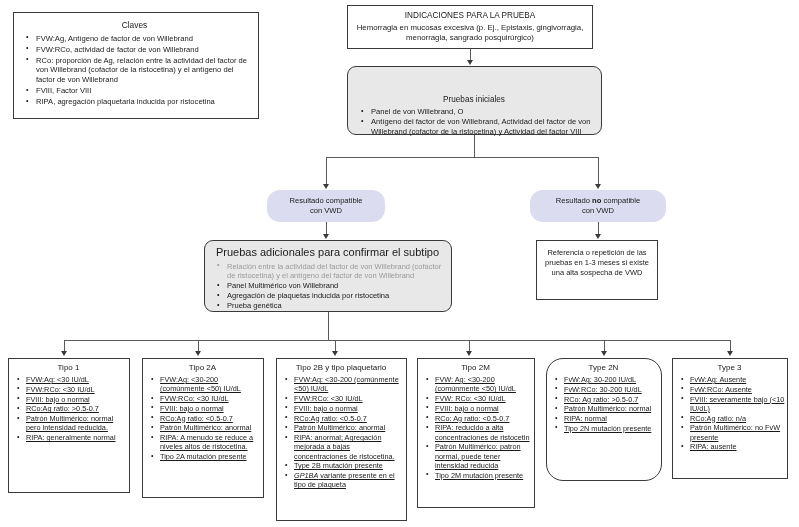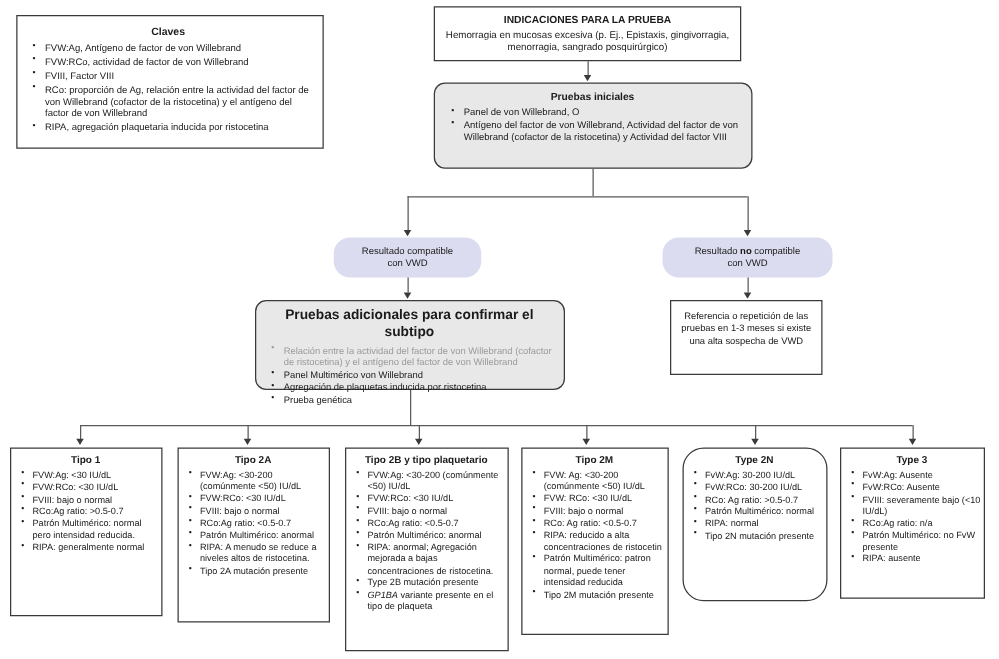--- a/index.html
+++ b/index.html
@@ -19,21 +19,21 @@
     overflow: hidden;
   }
   .box {
     position: absolute;
     box-sizing: border-box;
     border: 1px solid #3a3a3a;
     background: #ffffff;
   }
   .box-title {
     text-align: center;
-    font-weight: bold;
+    font-weight: normal;
     line-height: 1.25;
   }
   ul.blist {
     margin: 2px 0 0 0;
     padding: 0 0 0 11px;
     list-style: none;
   }
   ul.blist > li {
     position: relative;
     padding-left: 7px;
@@ -71,21 +71,21 @@
   #indicaciones-box .box-title { font-size: 8.2px; margin-bottom: 2px; }
 
   
   #pruebas-iniciales-box {
     left: 347px; top: 66px; width: 255px; height: 69px;
     background: #e8e8e8;
     border-radius: 9px;
     font-size: 7.6px;
     padding: 6px 5px 4px 4px;
   }
-  #pruebas-iniciales-box .box-title { font-size: 8.2px; margin-bottom: 2px; }
+  #pruebas-iniciales-box .box-title { font-size: 8.2px; margin-bottom: 2px; margin-top: 22px; }
   #pruebas-iniciales-box ul.blist { padding-left: 12px; }
 
   
   .pill {
     position: absolute;
     box-sizing: border-box;
     background: #dcdcf0;
     border-radius: 13px;
     text-align: center;
     font-size: 7.6px;
@@ -122,21 +122,21 @@
   
   .subtype {
     position: absolute;
     box-sizing: border-box;
     border: 1px solid #3a3a3a;
     background: #ffffff;
     font-size: 7.3px;
     padding: 4px 2px 3px 1px;
   }
   .subtype .box-title { font-size: 8px; margin-bottom: 2px; }
-  .subtype ul.blist { padding-left: 10px; }
+  .subtype ul.blist { padding-left: 10px; text-decoration: underline; }
   .subtype ul.blist > li { padding-left: 6px; margin-bottom: 0.5px; }
 
   #subtype-tipo1   { left: 8px;   top: 358px; width: 122px; height: 135px; }
   #subtype-tipo2a  { left: 142px; top: 358px; width: 122px; height: 140px; }
   #subtype-tipo2b  { left: 276px; top: 358px; width: 131px; height: 163px; }
   #subtype-tipo2m  { left: 417px; top: 358px; width: 118px; height: 150px; }
   #subtype-tipo2n  { left: 546px; top: 358px; width: 116px; height: 123px; border-radius: 17px; }
   #subtype-tipo3   { left: 672px; top: 358px; width: 116px; height: 121px; }
 
   
@@ -157,22 +157,22 @@
 </head>
 <body>
 
 <div id="canvas">
 
   <div class="box" id="legend-box">
     <div class="box-title">Claves</div>
     <ul class="blist">
       <li>FVW:Ag, Antígeno de factor de von Willebrand</li>
       <li>FVW:RCo, actividad de factor de von Willebrand</li>
+      <li>RCo: proporción de Ag, relación entre la actividad del factor de von Willebrand (cofactor de la ristocetina) y el antígeno del factor de von Willebrand</li>
       <li>FVIII, Factor VIII</li>
-      <li>RCo: proporción de Ag, relación entre la actividad del factor de von Willebrand (cofactor de la ristocetina) y el antígeno del factor de von Willebrand</li>
       <li>RIPA, agregación plaquetaria inducida por ristocetina</li>
     </ul>
   </div>
 
   <div class="box" id="indicaciones-box">
     <div class="box-title">INDICACIONES PARA LA PRUEBA</div>
     <div>Hemorragia en mucosas excesiva (p. Ej., Epistaxis, gingivorragia, menorragia, sangrado posquirúrgico)</div>
   </div>
 
   <div class="vline" style="left:470px; top:49px; height:12px;"></div>

